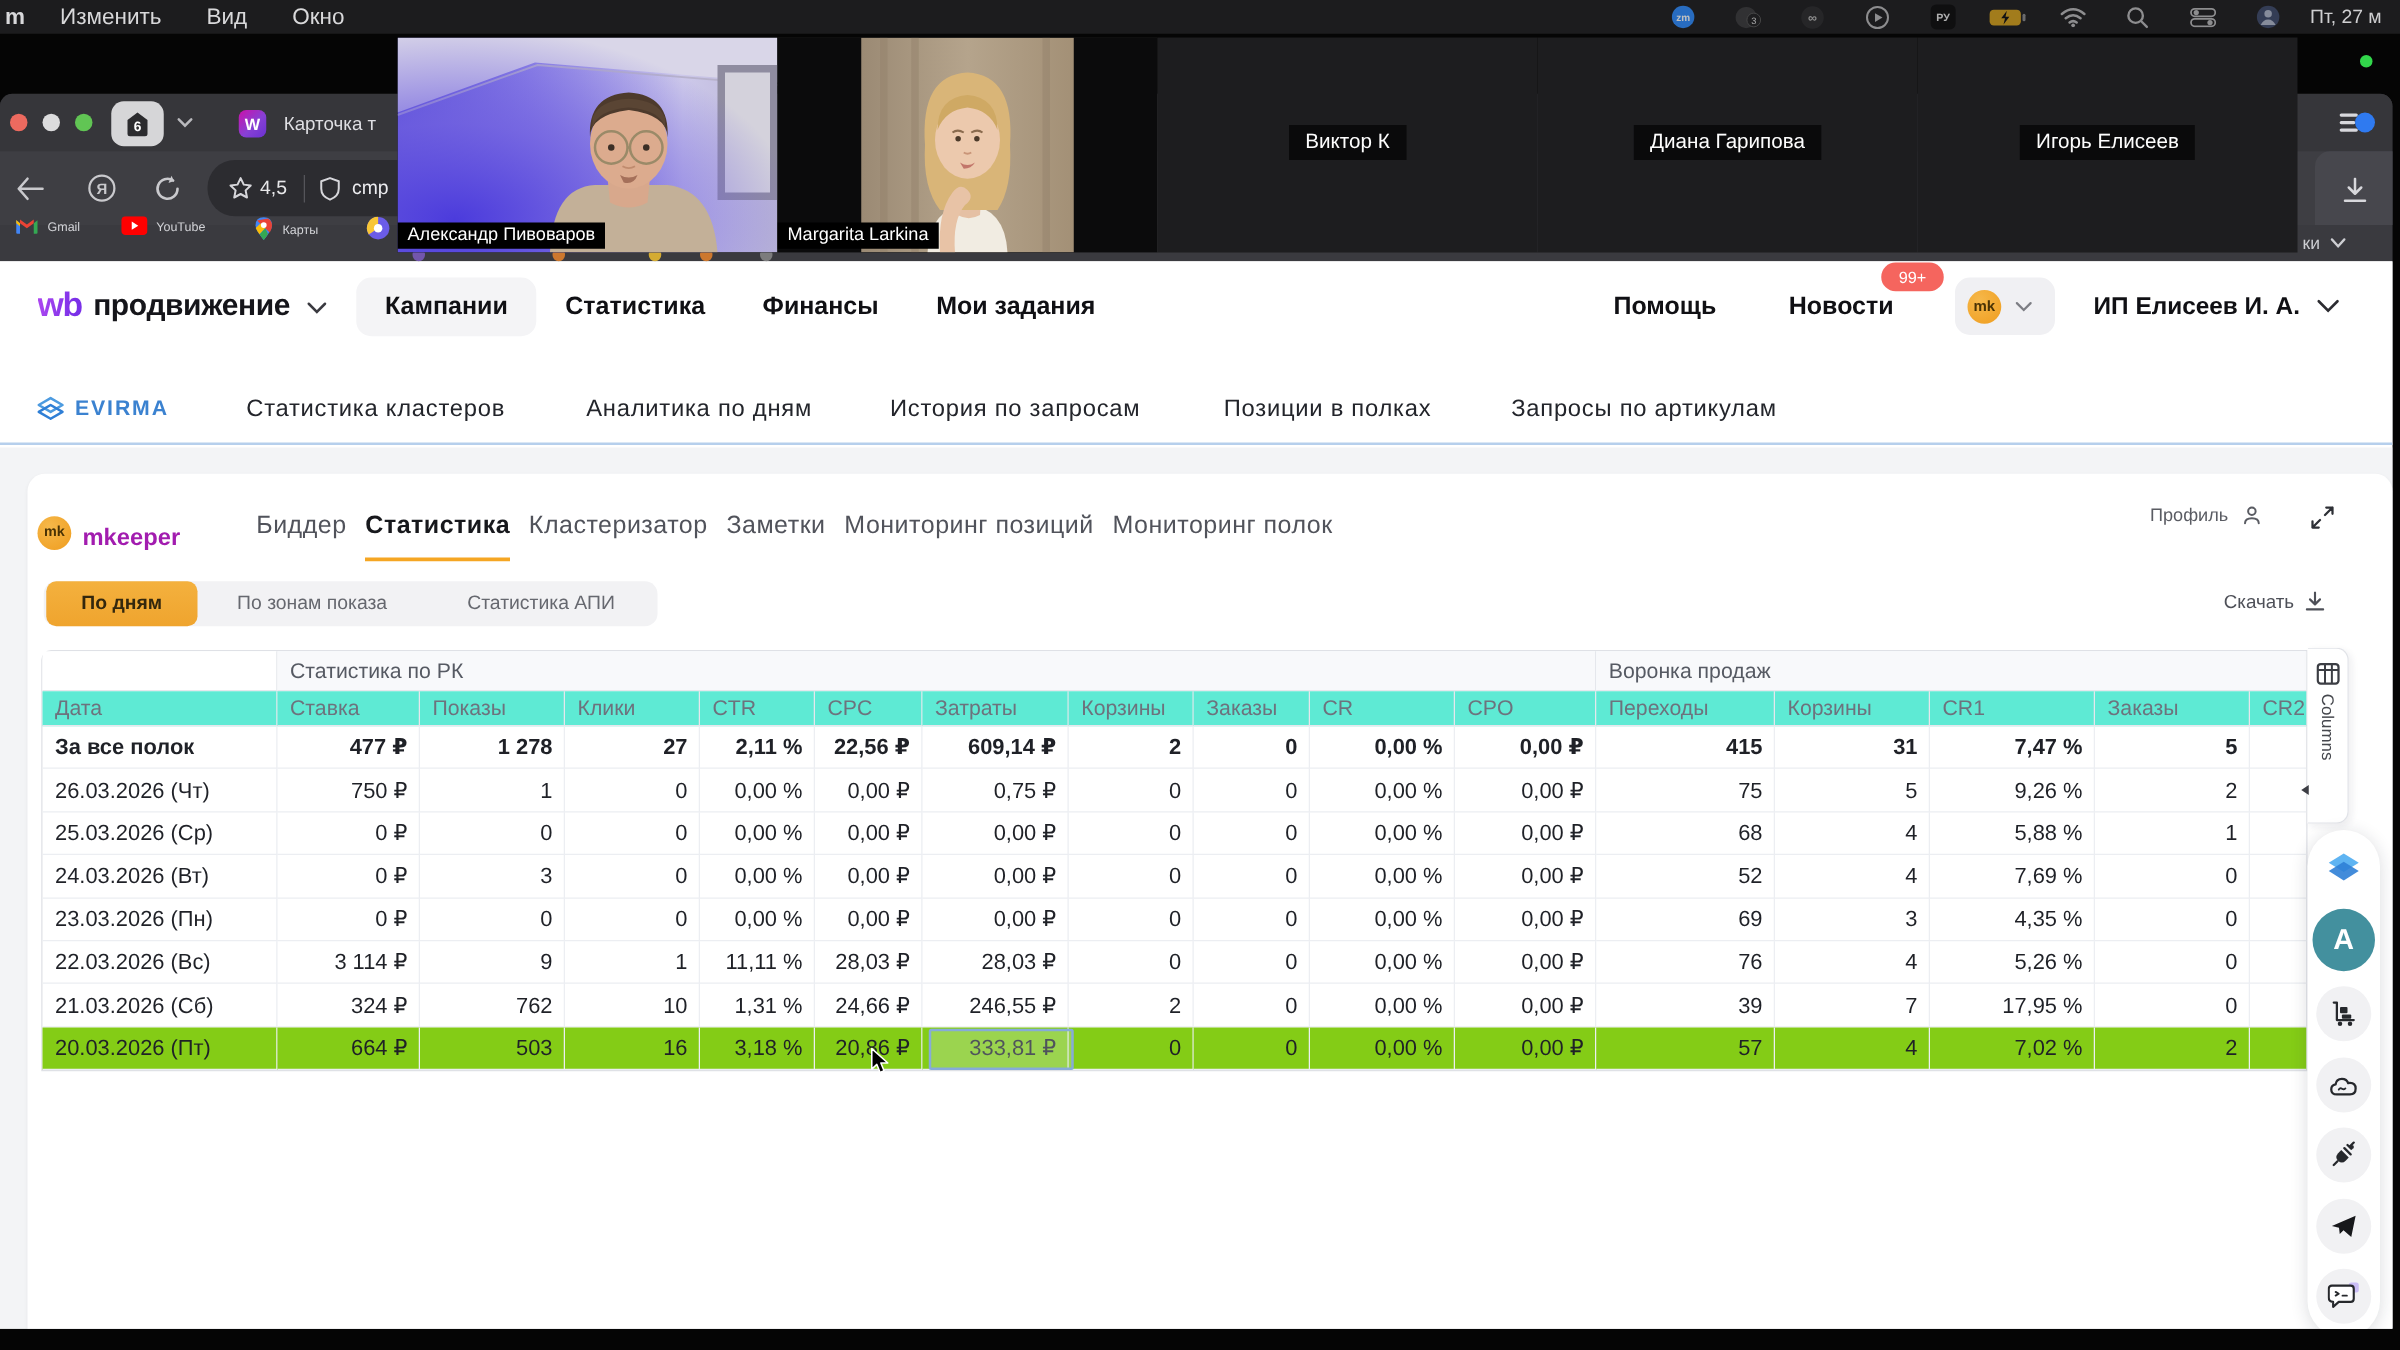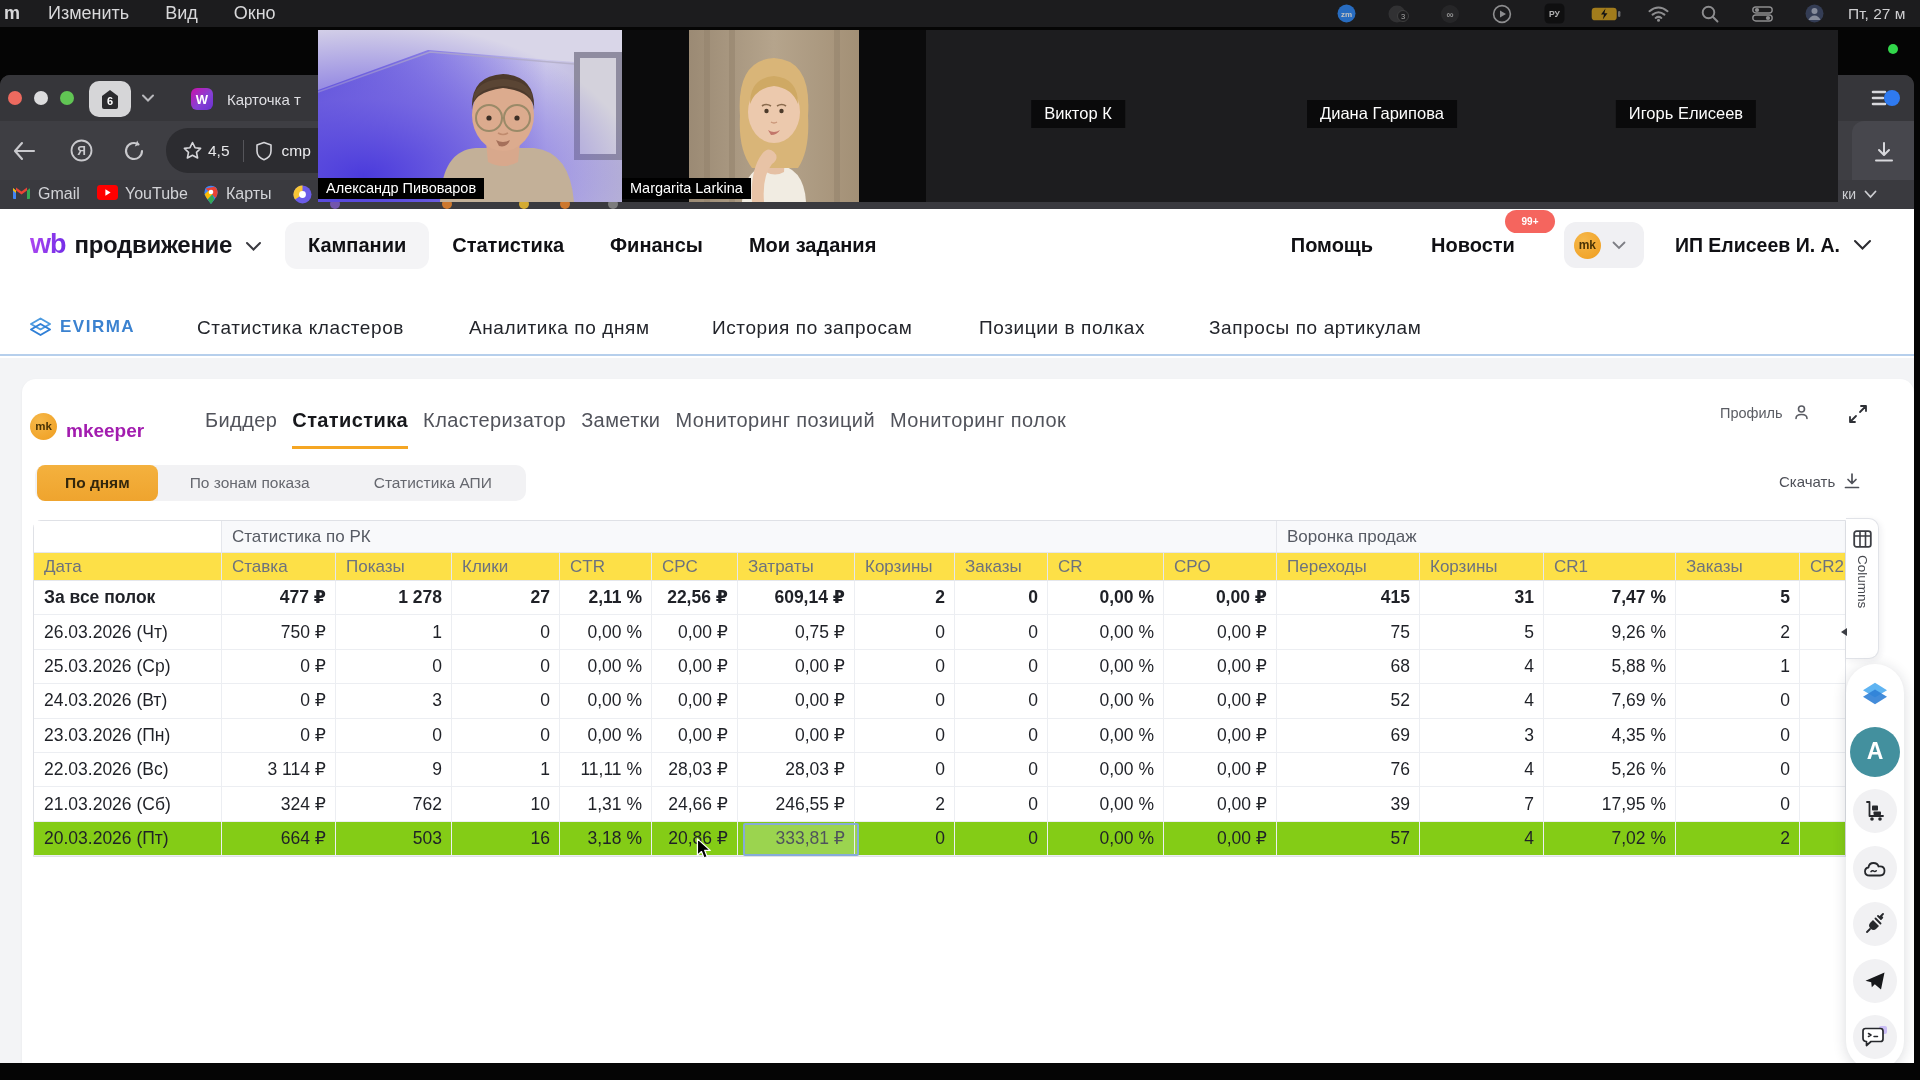--- a/index.html
+++ b/index.html
@@ -30,21 +30,21 @@
   .addr-ic { color:#c9c9cd; }
   #back-icon { left:12px; top:141px; z-index:12; }
   #ya-icon { left:70px; top:139px; z-index:12; }
   #reload-icon { left:123px; top:139px; z-index:12; }
   #urlpill { left:166px; top:128px; z-index:12; width:170px; height:45px; background:#2c2c30; border-radius:22px 0 0 22px; display:flex; align-items:center; color:#e4e4e7; }
   #urlpill .star { margin-left:17px; }
   #urlpill .rating { font-size:15.5px; margin-left:6px; color:#e8e8ea; }
   #urlpill .sep { width:1px; height:22px; background:#55555a; margin:0 11px 0 13px; }
   #urlpill .url { font-size:15.5px; color:#ececef; margin-left:9px; }
   #bmrow { left:0; top:105px; width:1914px; height:29px; background:#3a3a3f; }
-  .bm { position:absolute; top:185px; z-index:12; display:flex; align-items:flex-start; gap:7px; color:#d2d3d7; font-size:16px; }
+  .bm { position:absolute; top:173px; z-index:12; display:flex; align-items:center; gap:7px; color:#d2d3d7; font-size:10px; }
   
   #sidebar-btn { left:1871px; top:88px; z-index:12; }
   #dl-area { left:1852px; top:121px; z-index:12; width:62px; height:59px; background:#47474d; border-radius:12px 0 0 0; }
   #dl-icon { left:1874px; top:142px; z-index:13; }
   #bm-overflow { left:1842px; top:186px; z-index:12; color:#cdced2; font-size:14px; display:flex; align-items:center; gap:8px; }
 
   
   #page { left:0; top:209px; width:1914px; height:854px; background:#fff; z-index:10; overflow:hidden; }
   
   #wbheader { left:0; top:0; width:1914px; height:91px; background:#fff; }
@@ -52,21 +52,21 @@
   #wb-mark { font-size:27px; font-weight:800; letter-spacing:-1px; background:linear-gradient(100deg,#aa46f0 10%,#7a30e8 80%); -webkit-background-clip:text; background-clip:text; color:transparent; }
   #wb-name { font-size:24px; font-weight:700; color:#15151a; margin-left:9px; letter-spacing:-0.3px; }
   #wb-logo-chevron { margin-left:13px; color:#3a3a40; margin-top:4px; }
   #wbnav { left:285px; top:13px; display:flex; align-items:center; }
   .wbnav-item { font-size:20px; font-weight:700; color:#101014; padding:12px 23px; border-radius:12px; white-space:nowrap; }
   .wbnav-item.active { background:#f4f4f6; }
   #wbright { right:42px; top:13px; display:flex; align-items:center; position:absolute; }
   .wbr-link { font-size:20px; font-weight:600; color:#101014; }
   #help-link { margin-right:58px; }
   #news-link { margin-right:49px; }
-  #news-badge { position:absolute; left:1505px; top:1px; width:50px; height:23px; background:#f5655e; color:#fff; border-radius:12px; font-size:10px; font-weight:700; display:flex; align-items:center; justify-content:center; }
+  #news-badge { position:absolute; left:1505px; top:1px; width:50px; height:23px; background:#f5655e; color:#fff; border-radius:12px; font-size:13px; font-weight:400; display:flex; align-items:center; justify-content:center; }
   #mk-chip { width:80px; height:46px; background:#f0f0f3; border-radius:12px; display:flex; align-items:center; padding:0 10px; gap:11px; margin-right:31px; }
   .mk-circle { width:27px; height:27px; border-radius:50%; background:radial-gradient(circle at 35% 30%,#f6b84a,#ef9d1f); color:#4a3305; font-weight:700; display:flex; align-items:center; justify-content:center; }
   #mk-chip .mk-circle { font-size:12px; }
   #account-name { font-size:19.5px; font-weight:700; color:#101014; margin-right:13px; white-space:nowrap; }
   #account-chevron { color:#2c2c31; }
 
   
   #evirmanav { left:0; top:91px; width:1914px; height:56px; background:#fff; border-bottom:2px solid #b6cfec; display:flex; align-items:center; }
   #evirma-brand { display:flex; align-items:center; gap:7px; margin-left:28px; }
   #evirma-brand .txt { color:#3b82d0; font-size:17px; font-weight:700; letter-spacing:1.5px; }
@@ -92,21 +92,21 @@
   .pill.active { background:linear-gradient(180deg,#f4b13e,#efa42e); color:#33270d; font-weight:700; padding:0 28px; }
   #download-btn { left:1779px; top:264px; position:absolute; display:flex; align-items:center; gap:9px; color:#4e5058; font-size:15px; }
 
   
   #tbl { left:33px; top:311px; width:1813px; position:absolute; border:1px solid #dfe1e6; border-radius:8px 0 0 0; background:#fff; }
   .trow { display:grid; grid-template-columns:188px 114px 116px 108px 92px 86px 117px 100px 93px 116px 113px 143px 124px 132px 124px 45px; }
   .tcell { border-right:1px solid #eceef2; border-bottom:1px solid #eceef2; display:flex; align-items:center; overflow:hidden; }
   .tcell:last-child { border-right:none; }
   .grow .tcell { height:32px; background:#f8f9fb; color:#565a63; font-size:17px; padding-left:10px; border-color:#e5e7ec; }
   .grow .tcell.first { background:#fff; }
-  .hrow .tcell { height:28px; background:#fde047; color:#6d727d; font-size:17px; padding-left:10px; border-color:#e5e7ec; }
+  .hrow .tcell { height:28px; background:#5eead4; color:#6d727d; font-size:17px; padding-left:10px; border-color:#e5e7ec; }
   .brow .tcell { height:34.4px; font-size:17.5px; color:#1f2127; }
   .brow .tcell.num { justify-content:flex-end; padding-right:9px; }
   .brow .tcell.date { padding-left:10px; }
   .brow.total .tcell { font-weight:700; }
   .brow.hl .tcell { background:#84cc16; }
   .brow .tcell.sel { }
   #selbox { position:absolute; left:709px; top:301.5px; width:116px; height:33px; border:2px solid #86abd8; border-radius:2px; background:rgba(222,236,250,.25); }
 
   
   #columns-tab { left:1846px; top:309px; width:33px; height:141px; background:#fff; border:1px solid #e1e3e8; border-left:none; border-radius:0 10px 10px 0; position:absolute; display:flex; flex-direction:column; align-items:center; padding-top:11px; gap:7px; box-shadow:2px 2px 6px rgba(30,34,50,.07); }

